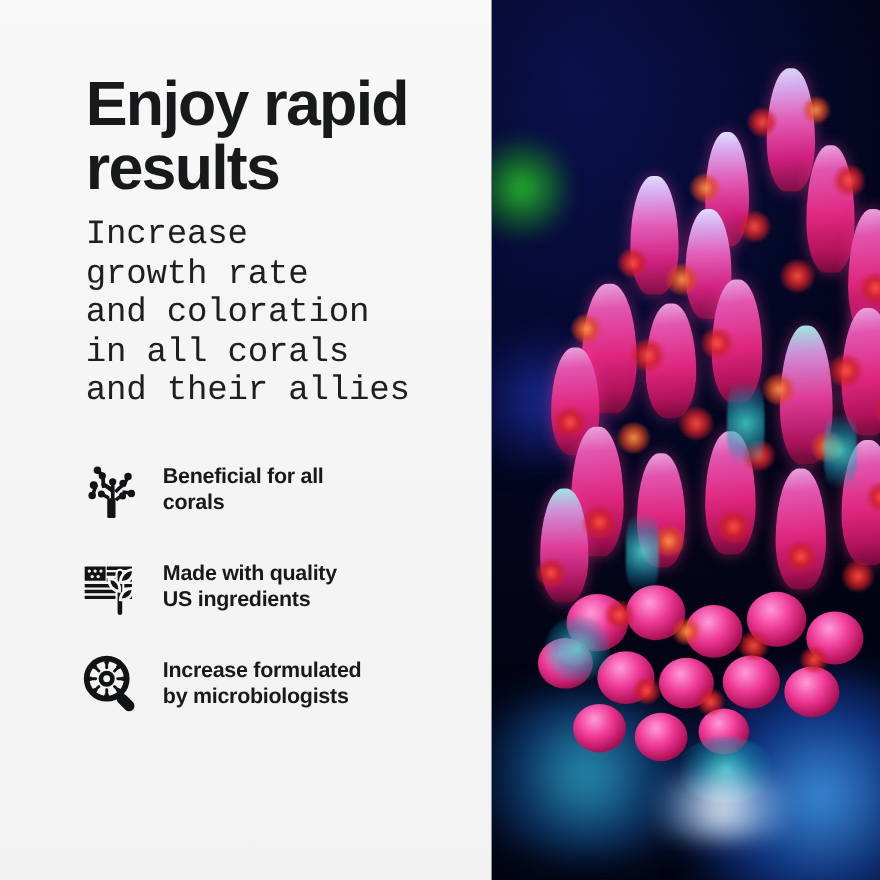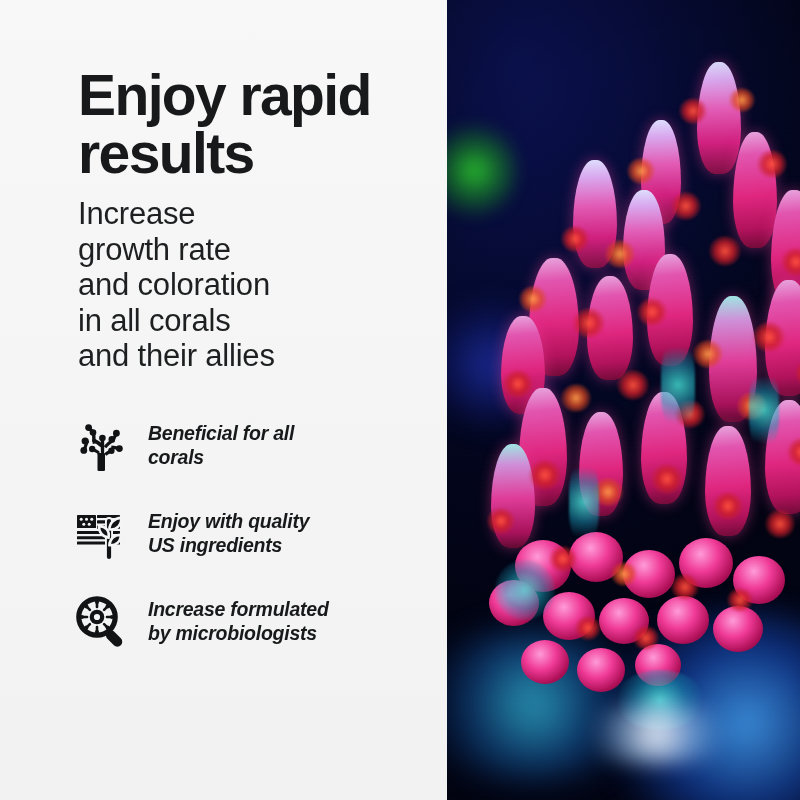--- a/index.html
+++ b/index.html
@@ -52,29 +52,28 @@
     left: 78px;
     top: 196px;
     width: 340px;
     margin: 0;
     font-size: 31px;
     line-height: 35.5px;
     font-weight: 300;
     letter-spacing: -0.2px;
     color: #1d1f20;
     white-space: pre-line;
-    font-family: Liberation Sans, sans-serif;
+    font-family: Liberation Mono, monospace;
   }
 
   .features {
     position: absolute;
     left: 70px;
     top: 410px;
     width: 360px;
-    font-style: italic;
   }
 
   .feature {
     display: flex;
     align-items: center;
     gap: 16px;
     height: 70px;
     margin-bottom: 18px;
   }
 
@@ -292,21 +291,21 @@
               <path d="M36 52 L36 16" stroke="#111315" stroke-width="4.2" fill="none" stroke-linecap="round"></path>
 
               <path d="M36.4 24.5c0-6.6 5.2-11.6 11.8-11.6 0.6 6.9-4.6 12.3-11.8 11.6z" fill="#111315" stroke="#f5f5f5" stroke-width="2.6"></path>
 
               <path d="M35.6 32.6c-5.8-0.6-9.9-5.4-9.6-11.5 6.4-0.4 10.7 4.7 9.6 11.5z" fill="#111315" stroke="#f5f5f5" stroke-width="2.6"></path>
 
               <path d="M36.4 40.2c0.3-6.3 5.2-10.6 11.4-10.3 0.2 6.5-4.8 11.0-11.4 10.3z" fill="#111315" stroke="#f5f5f5" stroke-width="2.6"></path>
             </g>
           </svg>
         </span>
-        <span class="feature-label">Enjoy with quality
+        <span class="feature-label">Made with quality
 US ingredients</span>
       </div>
 
       <div class="feature">
         <span class="feature-icon">
           <svg width="56" height="56" viewBox="0 0 56 56" aria-hidden="true">
             <g fill="#111315">
 
               <rect x="36.2" y="36.0" width="9.8" height="19" rx="4.9" transform="rotate(-45 41.1 45.5)"></rect>
 

